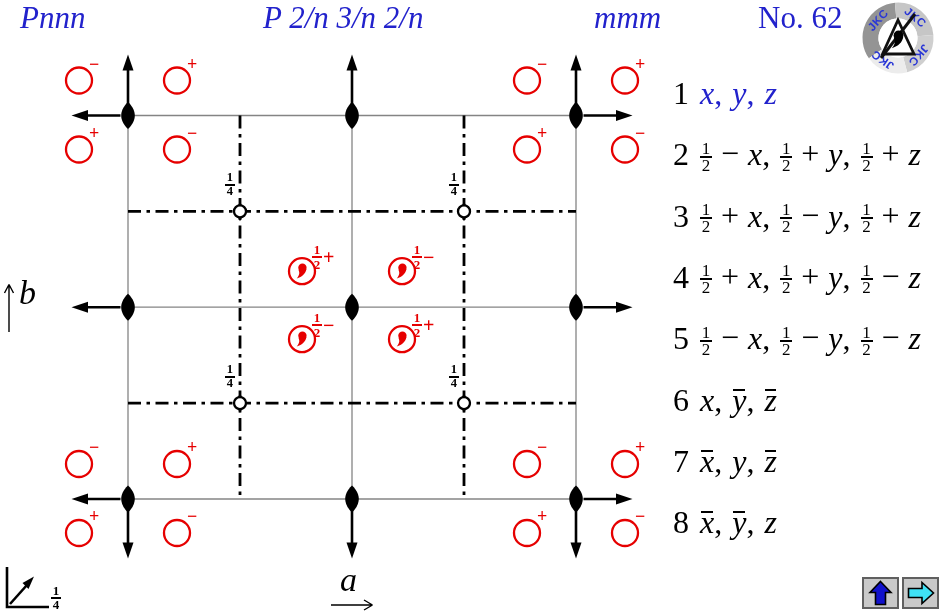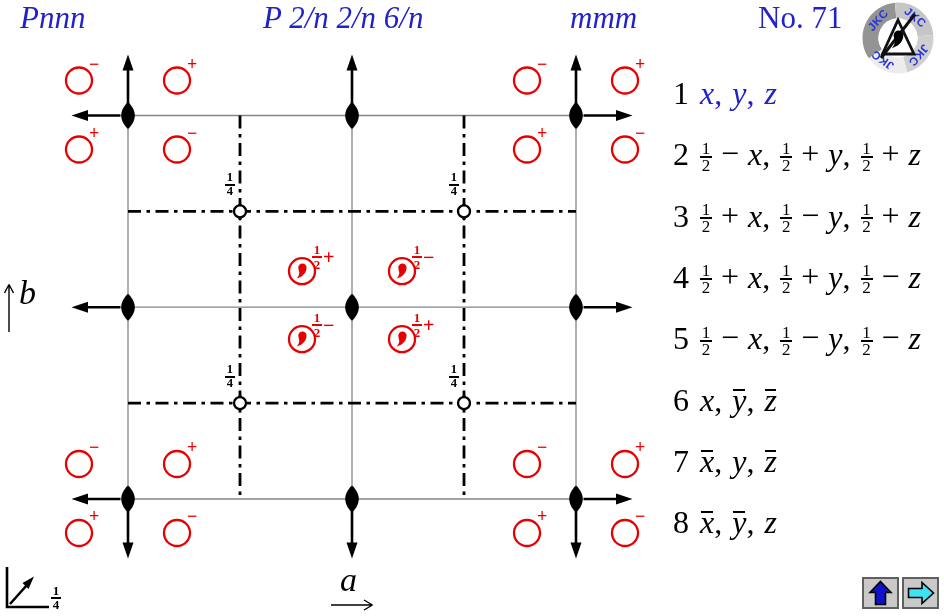--- a/index.html
+++ b/index.html
@@ -115,23 +115,23 @@
     <path d="M 406.42,269 C 405.57,273.675 402.425,276.65 396.73,278.52 C 400.47,274.27 399.28,271.97499999999997 398.43,269.84999999999997 Z" fill="#e60000"></path>
     <circle cx="302" cy="339.2" r="13" fill="none" stroke="#e60000" stroke-width="2.3"></circle>
     <circle cx="302.425" cy="335.72499999999997" r="4.165" fill="#e60000"></circle>
     <path d="M 306.42,337 C 305.57,341.675 302.425,344.65 296.73,346.52 C 300.47,342.27 299.28,339.97499999999997 298.43,337.84999999999997 Z" fill="#e60000"></path>
     <circle cx="402" cy="339.2" r="13" fill="none" stroke="#e60000" stroke-width="2.3"></circle>
     <circle cx="402.425" cy="335.72499999999997" r="4.165" fill="#e60000"></circle>
     <path d="M 406.42,337 C 405.57,341.675 402.425,344.65 396.73,346.52 C 400.47,342.27 399.28,339.97499999999997 398.43,337.84999999999997 Z" fill="#e60000"></path>
   </svg>
 
 <div class="title" style="left:20px;top:1px">Pnnn</div>
-<div class="title" style="left:263px;top:1px">P 2/n 2/n 6/n</div>
-<div class="title" style="left:570px;top:1px">mmm</div>
-<div class="title upright" style="left:758px;top:1px">No. 71</div>
+<div class="title" style="left:263px;top:1px">P 2/n 3/n 2/n</div>
+<div class="title" style="left:594px;top:1px">mmm</div>
+<div class="title upright" style="left:758px;top:1px">No. 62</div>
 
 <div class="axis" style="left:19px;top:276px">b</div>
 <div class="axis" style="left:340px;top:563px">a</div>
 
 <div id="labels">
     <div class="sgn" style="left: 89px; top: 54.5px; color: rgb(230, 0, 0);">−</div>
     <div class="sgn" style="left: 187px; top: 54.5px; color: rgb(230, 0, 0);">+</div>
     <div class="sgn" style="left: 89px; top: 123.5px; color: rgb(230, 0, 0);">+</div>
     <div class="sgn" style="left: 187px; top: 123.5px; color: rgb(230, 0, 0);">−</div>
     <div class="sgn" style="left: 537px; top: 54.5px; color: rgb(230, 0, 0);">−</div>

